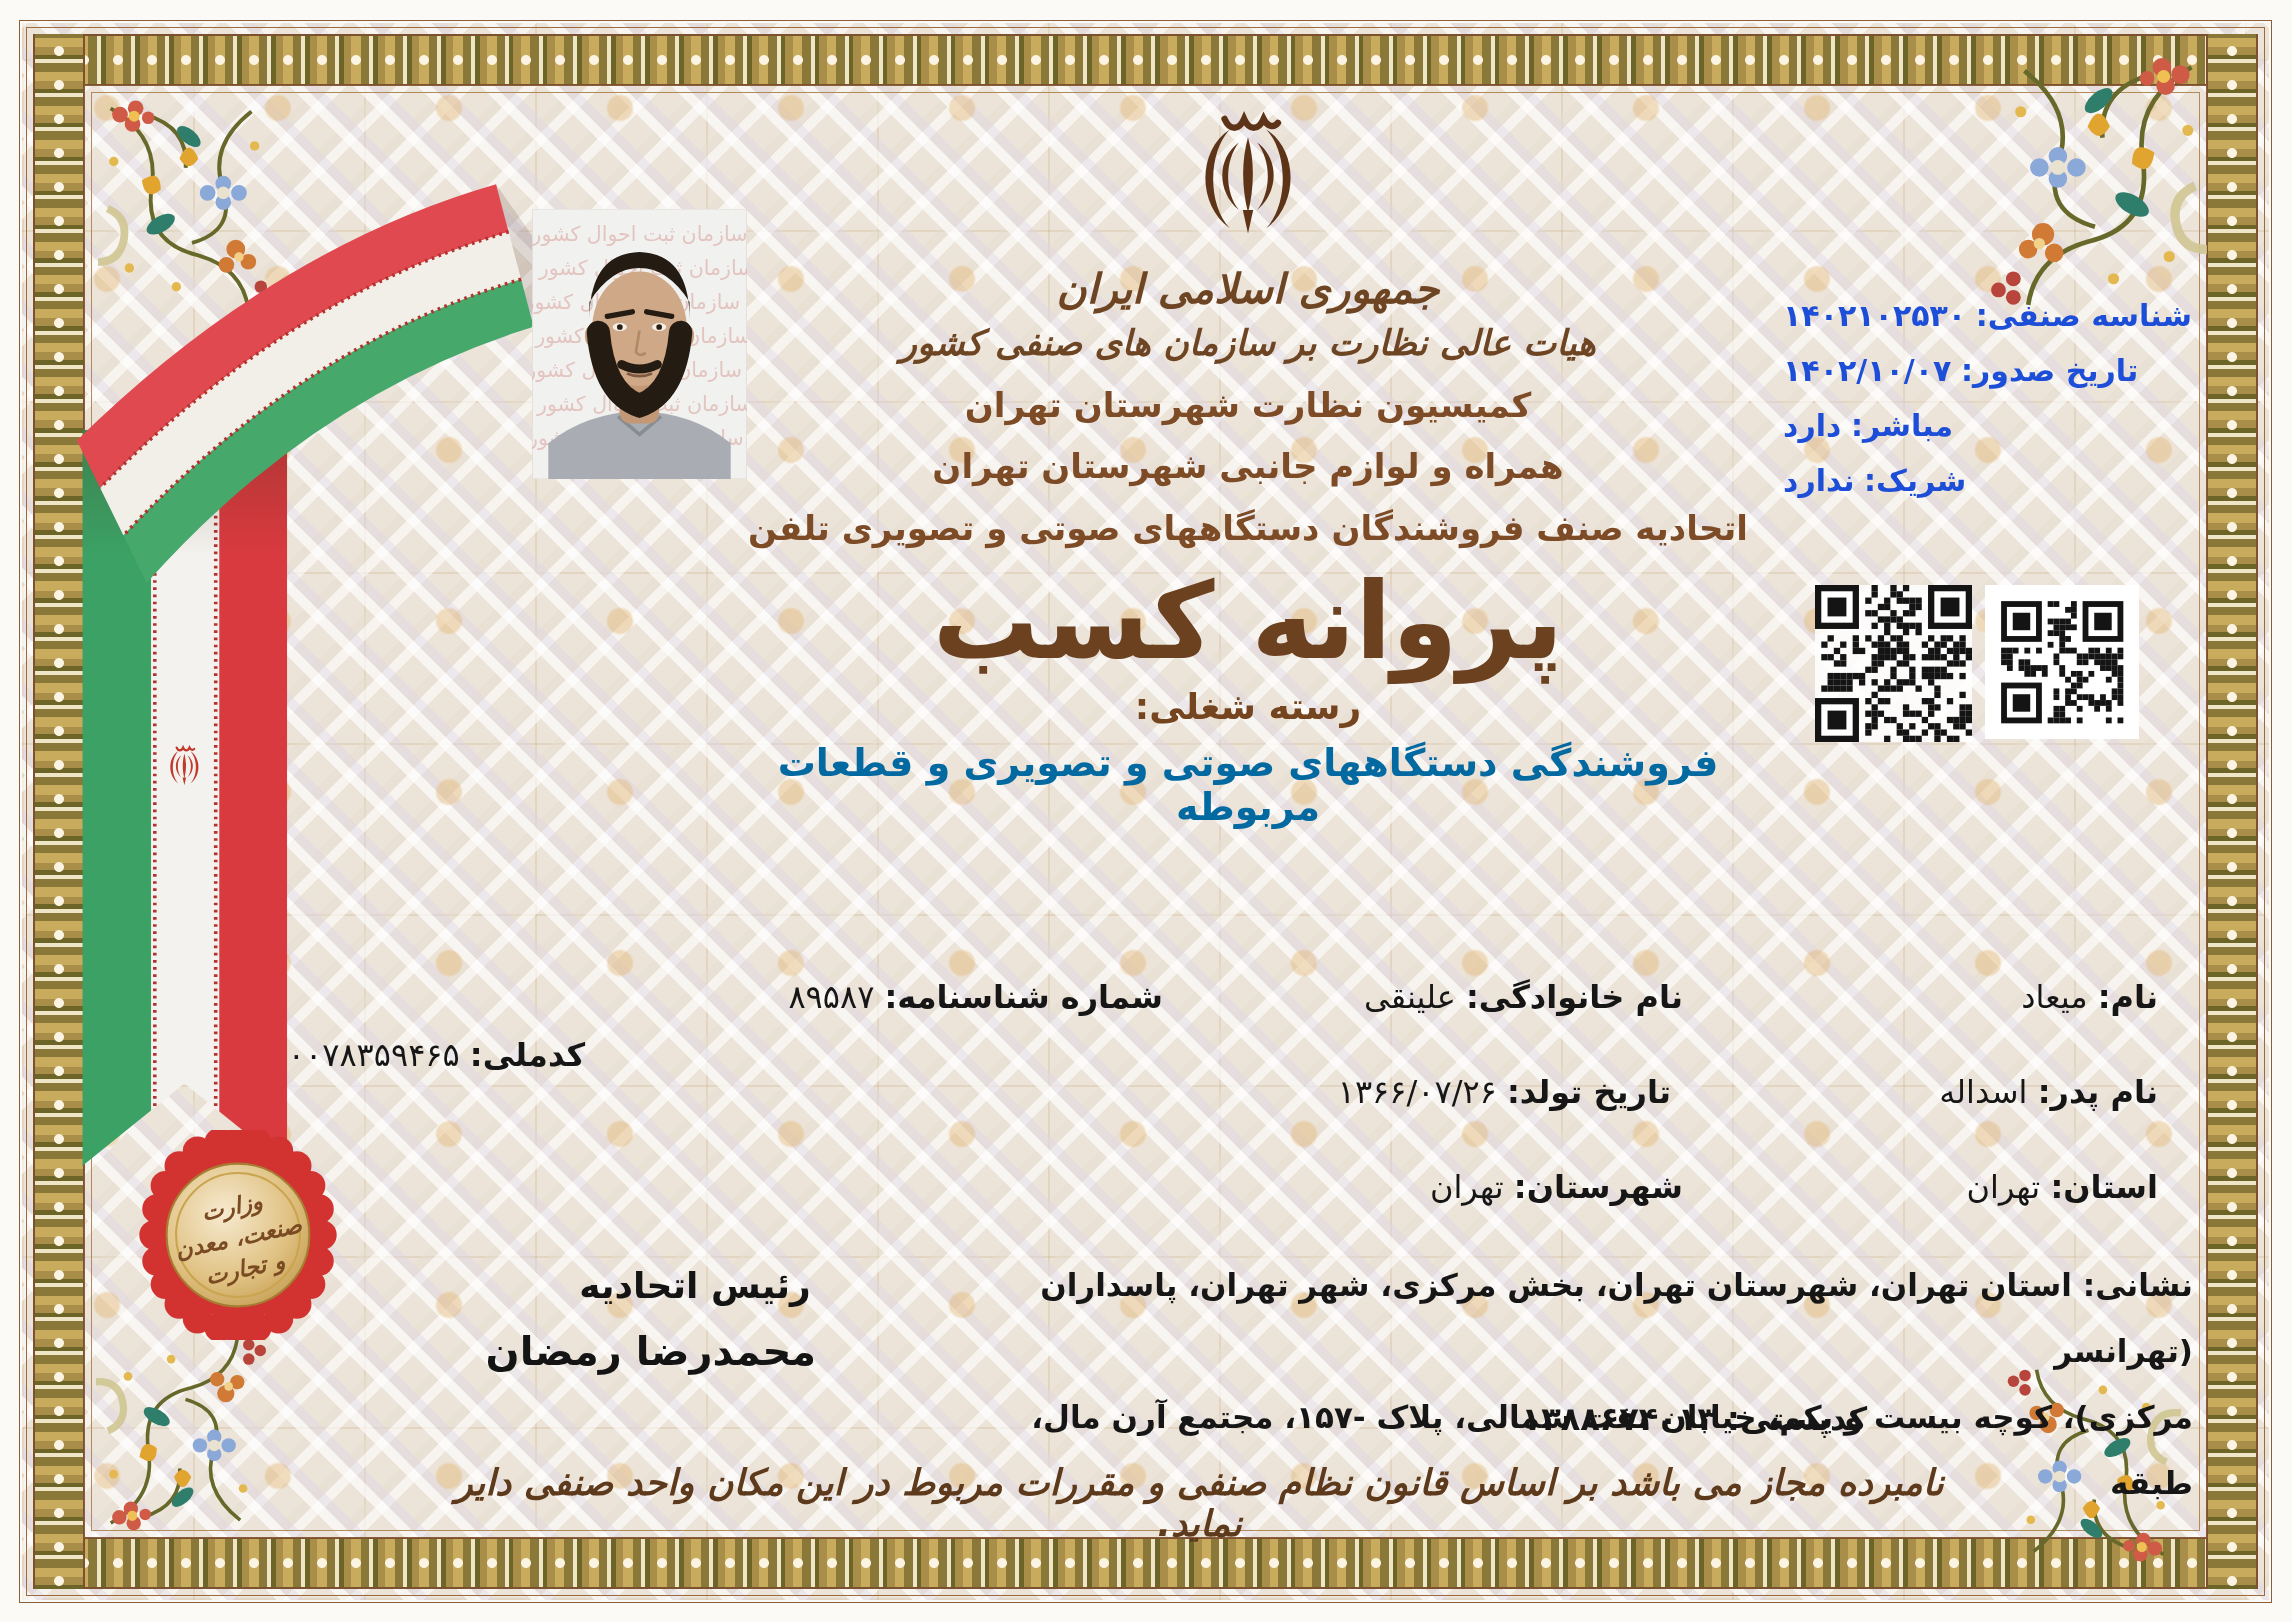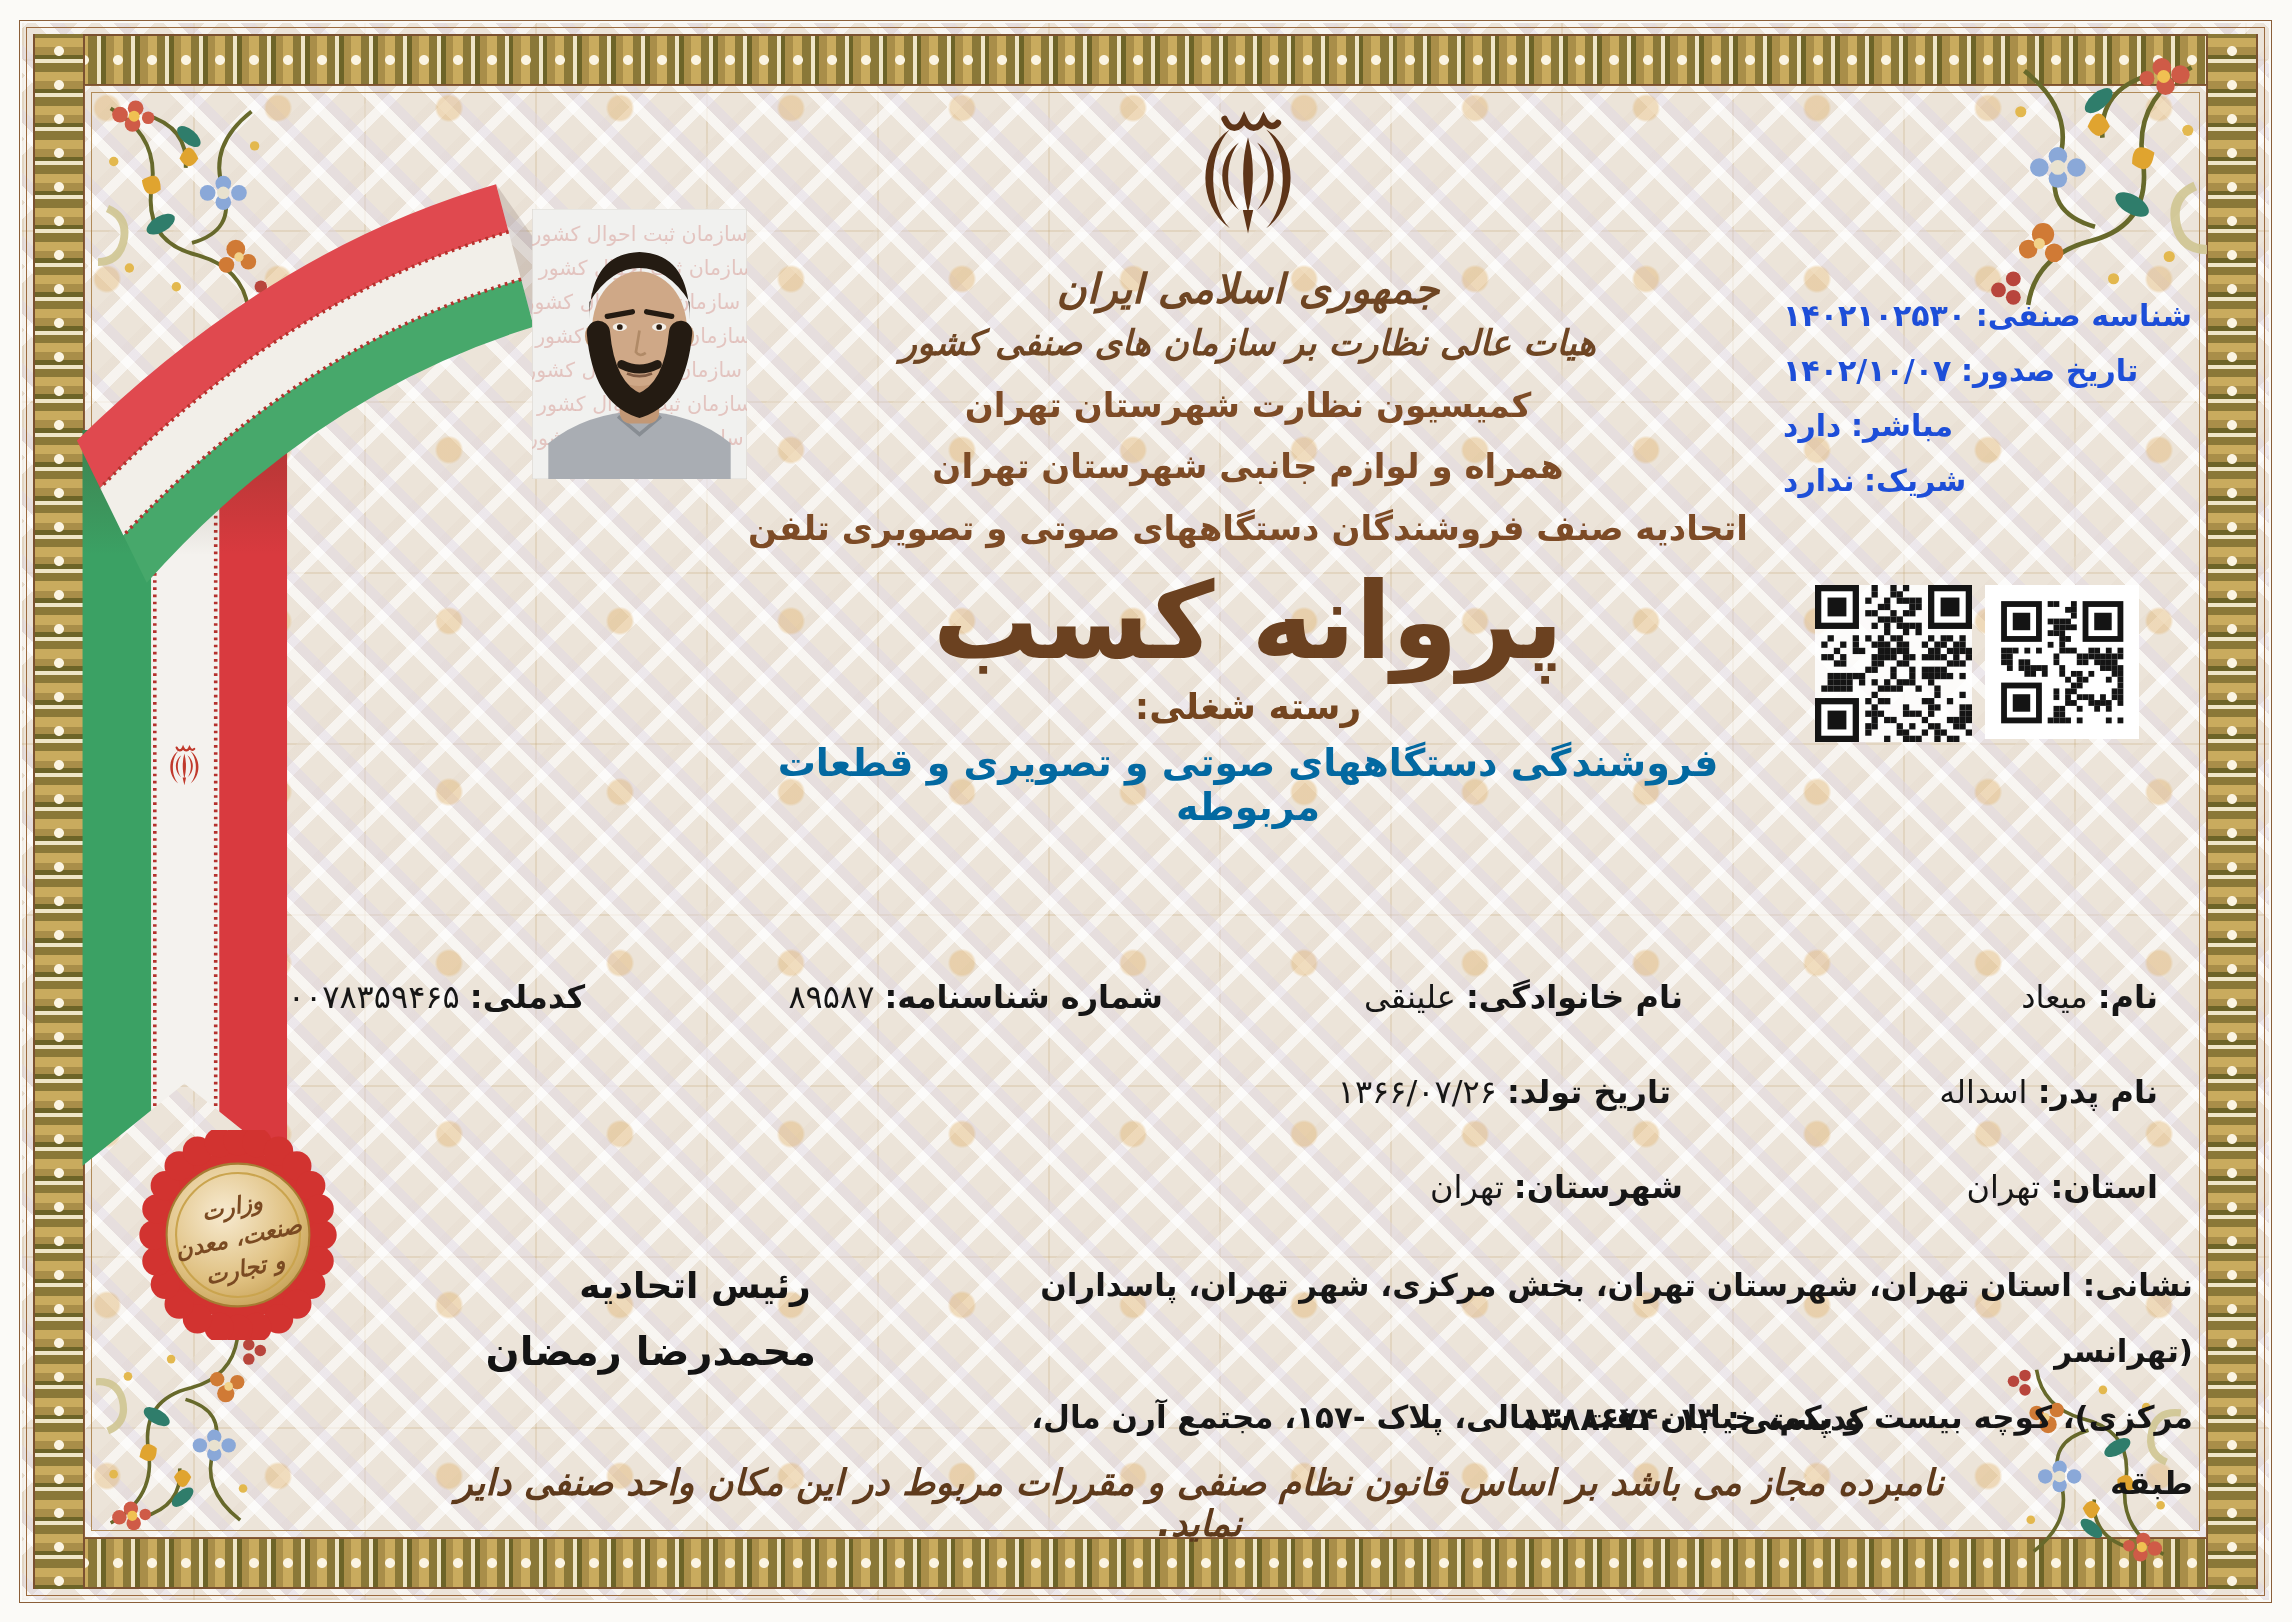--- a/index.html
+++ b/index.html
@@ -616,21 +616,21 @@
         <rect x="104" y="13" width="19.5" height="19.5" fill="#141414"></rect>
         <rect x="0" y="91" width="45.5" height="45.5" fill="#141414"></rect>
         <rect x="6.5" y="97.5" width="32.5" height="32.5" fill="#ffffff"></rect>
         <rect x="13" y="104" width="19.5" height="19.5" fill="#141414"></rect>
       </g>
   </svg>
 
   <div class="abs person" style="top:978px;right:134px"><span class="lbl">نام:</span> <span class="val">میعاد</span></div>
   <div class="abs person" style="top:978px;right:609px"><span class="lbl">نام خانوادگی:</span> <span class="val">علینقی</span></div>
   <div class="abs person" style="top:978px;right:1129px"><span class="lbl">شماره شناسنامه:</span> <span class="val">۸۹۵۸۷</span></div>
-  <div class="abs person" style="top:978px;right:1707px"><span class="lbl">کدملی:</span> <span class="val">۰۰۷۸۳۵۹۴۶۵</span></div>
+  <div class="abs person" style="top:1036px;right:1707px"><span class="lbl">کدملی:</span> <span class="val">۰۰۷۸۳۵۹۴۶۵</span></div>
 
   <div class="abs person" style="top:1073px;right:134px"><span class="lbl">نام پدر:</span> <span class="val">اسداله</span></div>
   <div class="abs person" style="top:1073px;right:621px"><span class="lbl">تاریخ تولد:</span> <span class="val">۱۳۶۶/۰۷/۲۶</span></div>
 
   <div class="abs person" style="top:1168px;right:134px"><span class="lbl">استان:</span> <span class="val">تهران</span></div>
   <div class="abs person" style="top:1168px;right:609px"><span class="lbl">شهرستان:</span> <span class="val">تهران</span></div>
 
   <div class="abs addr">
     <div><span class="lbl">نشانی:</span> <span>استان تهران، شهرستان تهران، بخش مرکزی، شهر تهران، پاسداران (تهرانسر</span></div>
     <div><span>مرکزی)، کوچه بیست و یکم، خیابان نفت شمالی، پلاک -۱۵۷، مجتمع آرن مال، طبقه</span></div>

